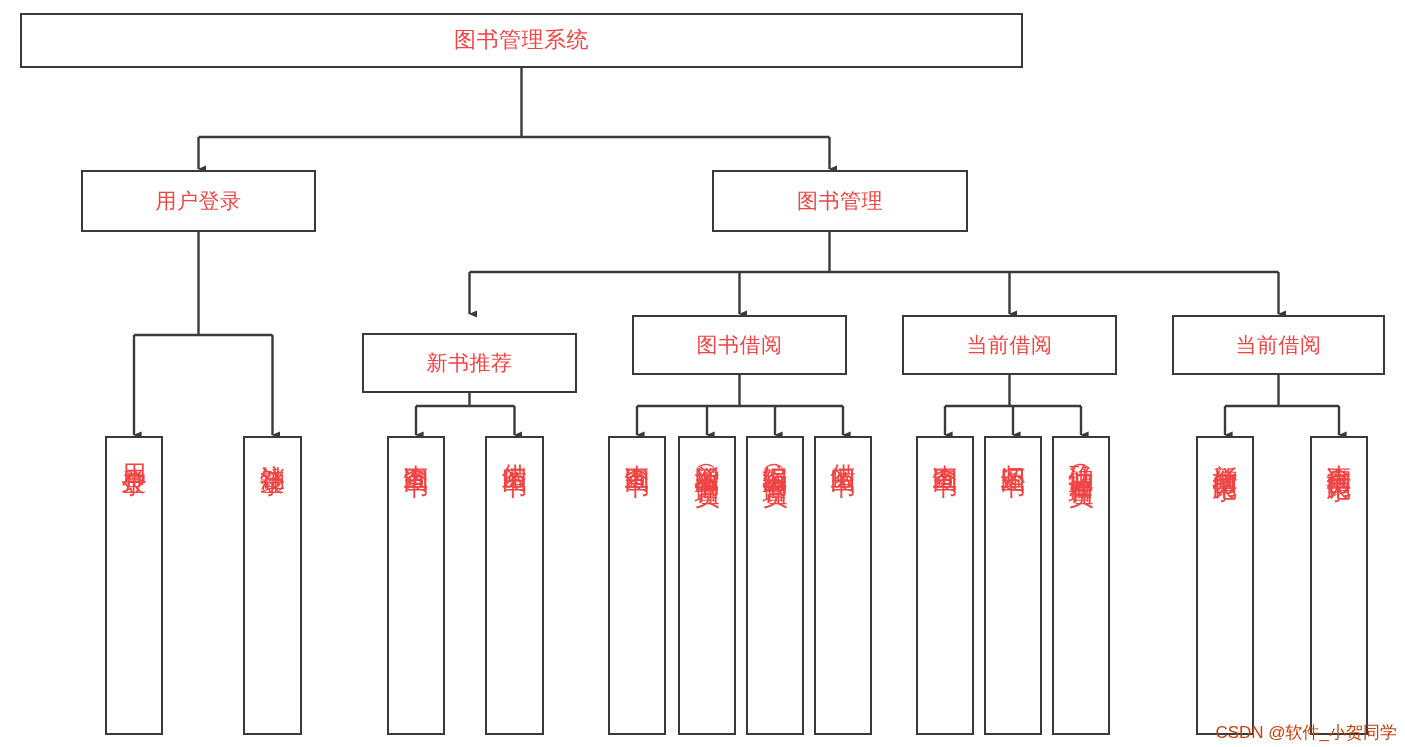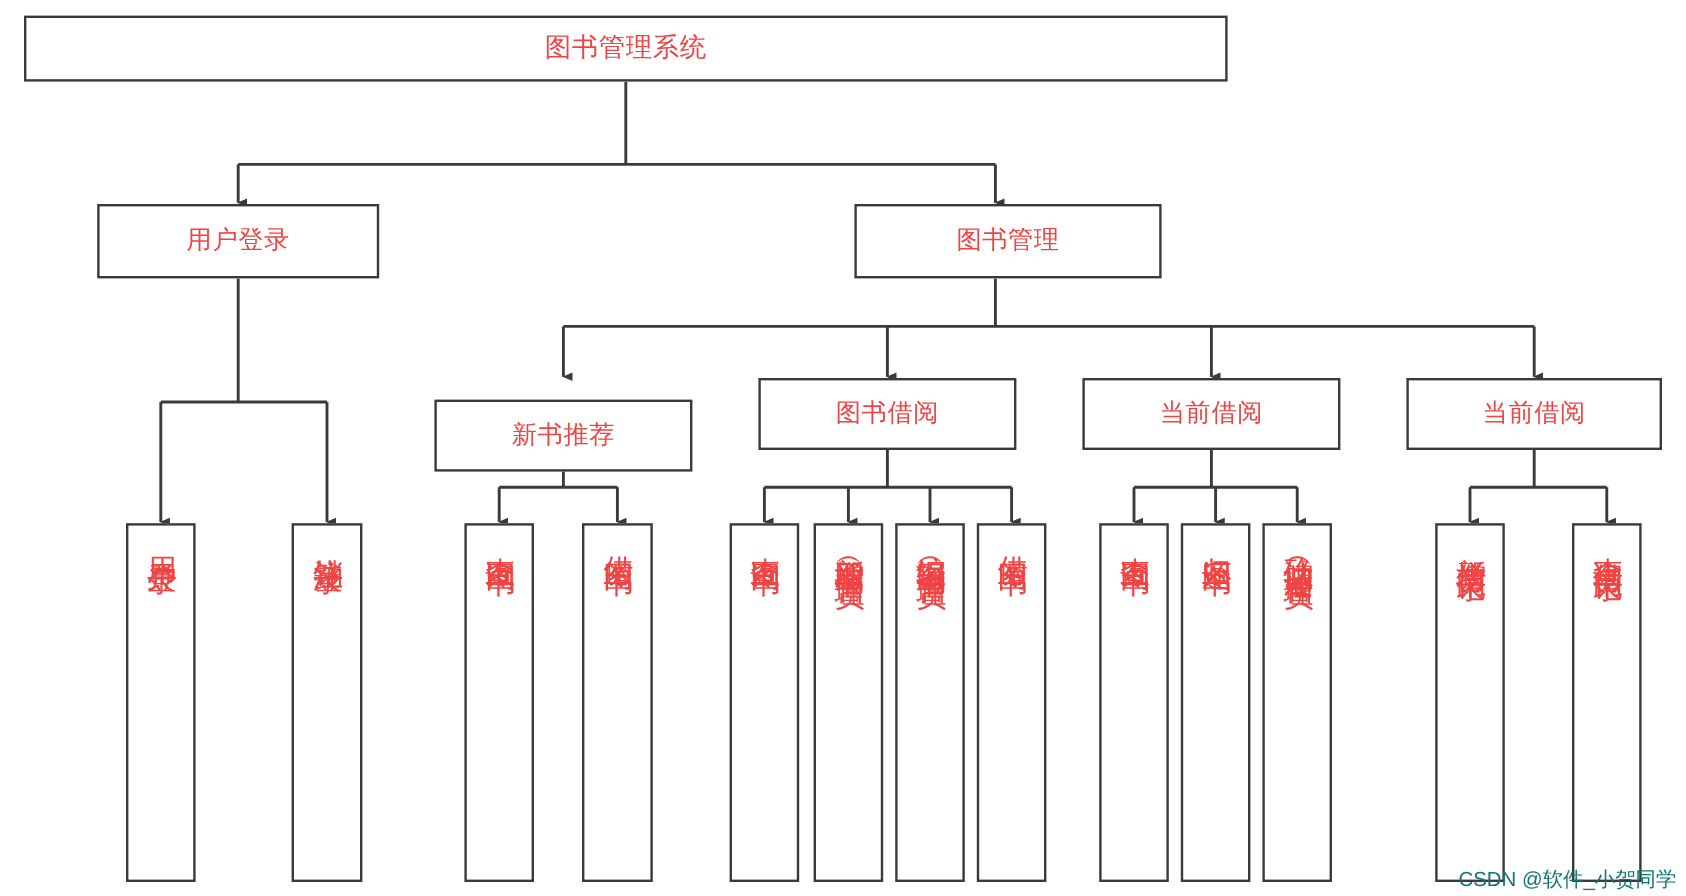--- a/index.html
+++ b/index.html
@@ -59,21 +59,21 @@
     letter-spacing: 3px;
     line-height: 1;
     white-space: nowrap;
   }
   .node.root .node-label { font-size: 22px; }
   .watermark {
     position: absolute;
     right: 8px;
     bottom: 3px;
     font-size: 17px;
-    color: #0f766e;
+    color: #c2410c;
     white-space: nowrap;
     z-index: 5;
     font-family: "Liberation Sans", "DejaVu Sans", sans-serif;
   }
 </style>
 </head>
 <body>
 
 <div id="diagram-canvas">
   <svg id="connector-layer" viewBox="0 0 1405 747" width="1405" height="747" xmlns="http://www.w3.org/2000/svg">

